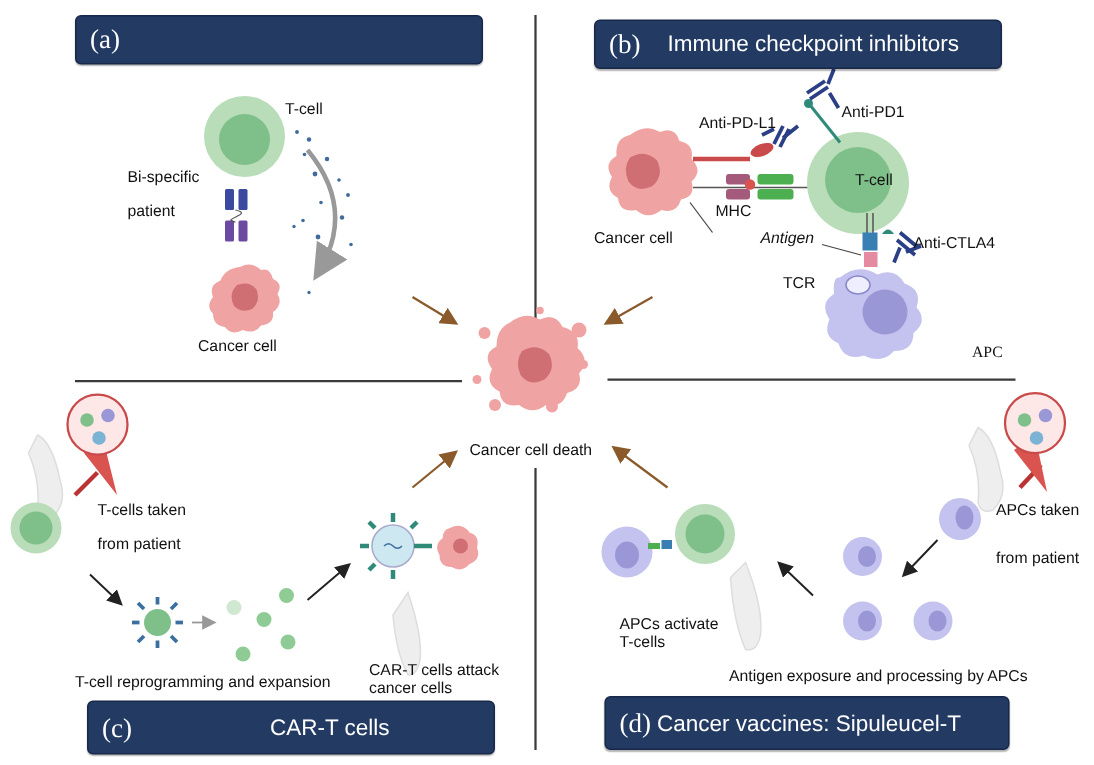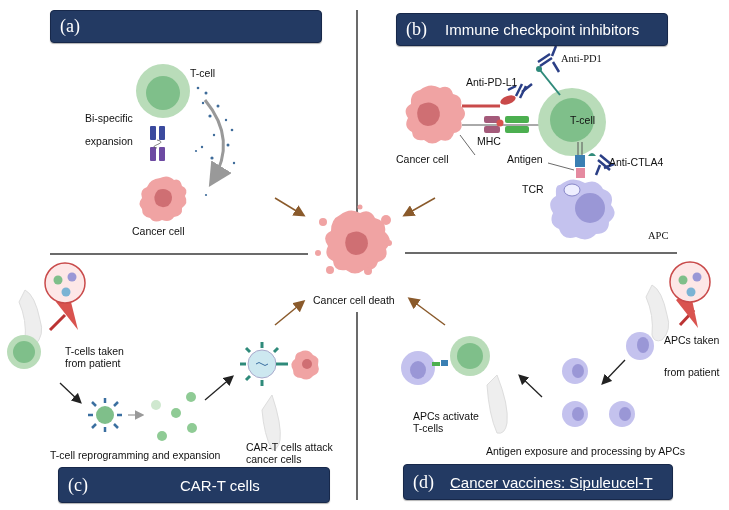--- a/index.html
+++ b/index.html
@@ -243,41 +243,41 @@
 <div class="title-box" style="left:396px;top:13px;width:270px;height:31px;">
   <span class="letter">(b)</span>
   <span class="ttl" style="margin-left:18px;text-align:center;">Immune checkpoint inhibitors</span>
 </div>
 <div class="title-box" style="left:58px;top:467px;width:270px;height:34px;">
   <span class="letter">(c)</span>
   <span class="ttl" style="margin-left:92px;">CAR-T cells</span>
 </div>
 <div class="title-box" style="left:403px;top:464px;width:268px;height:34px;">
   <span class="letter">(d)</span>
-  <span class="ttl" style="margin-left:16px;text-decoration:underline;">Cancer vaccines: Sipuleucel-T</span>
+  <span class="ttl" style="margin-left:4px;">Cancer vaccines: Sipuleucel-T</span>
 </div>
 
 <div class="lbl" style="left:190px;top:67px;">T-cell</div>
 <div class="lbl" style="left:85px;top:112px;">Bi-specific</div>
-<div class="lbl" style="left:85px;top:135px;">expansion</div>
+<div class="lbl" style="left:85px;top:135px;">patient</div>
 <div class="lbl" style="left:132px;top:225px;">Cancer cell</div>
 
-<div class="lbl" style="left:561px;top:53px;font-family:Liberation Serif, serif;">Anti-PD1</div>
+<div class="lbl" style="left:561px;top:69px;">Anti-PD1</div>
 <div class="lbl" style="left:466px;top:76px;">Anti-PD-L1</div>
 <div class="lbl" style="left:570px;top:114px;">T-cell</div>
 <div class="lbl" style="left:477px;top:135px;">MHC</div>
 <div class="lbl" style="left:522px;top:135px;margin-top:48px;">TCR</div>
 <div class="lbl" style="left:396px;top:153px;">Cancer cell</div>
-<div class="lbl" style="left:507px;top:153px;">Antigen</div>
+<div class="lbl" style="left:507px;top:153px;font-style:italic;">Antigen</div>
 <div class="lbl" style="left:609px;top:156px;">Anti-CTLA4</div>
 <div class="lbl" style="left:648px;top:230px;font-family:Liberation Serif, serif;">APC</div>
 
 <div class="lbl" style="left:313px;top:294px;">Cancer cell death</div>
 
-<div class="lbl" style="left:65px;top:345px;text-align:center;">T-cells taken</div>
+<div class="lbl" style="left:65px;top:334px;text-align:center;">T-cells taken</div>
 <div class="lbl" style="left:65px;top:357px;">from patient</div>
 <div class="lbl" style="left:50px;top:449px;">T-cell reprogramming and expansion</div>
 <div class="lbl" style="left:246px;top:441px;">CAR-T cells attack</div>
 <div class="lbl" style="left:246px;top:453px;">cancer cells</div>
 
 <div class="lbl" style="left:664px;top:334px;">APCs taken</div>
 <div class="lbl" style="left:664px;top:366px;">from patient</div>
 <div class="lbl" style="left:413px;top:410px;">APCs activate</div>
 <div class="lbl" style="left:413px;top:422px;">T-cells</div>
 <div class="lbl" style="left:486px;top:445px;text-align:center;">Antigen exposure and processing by APCs</div>

